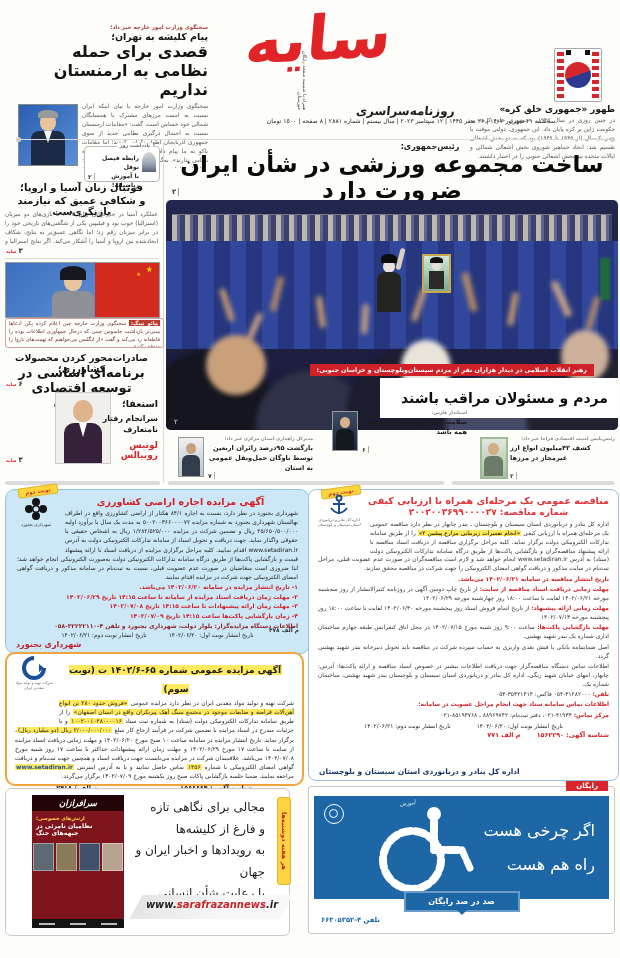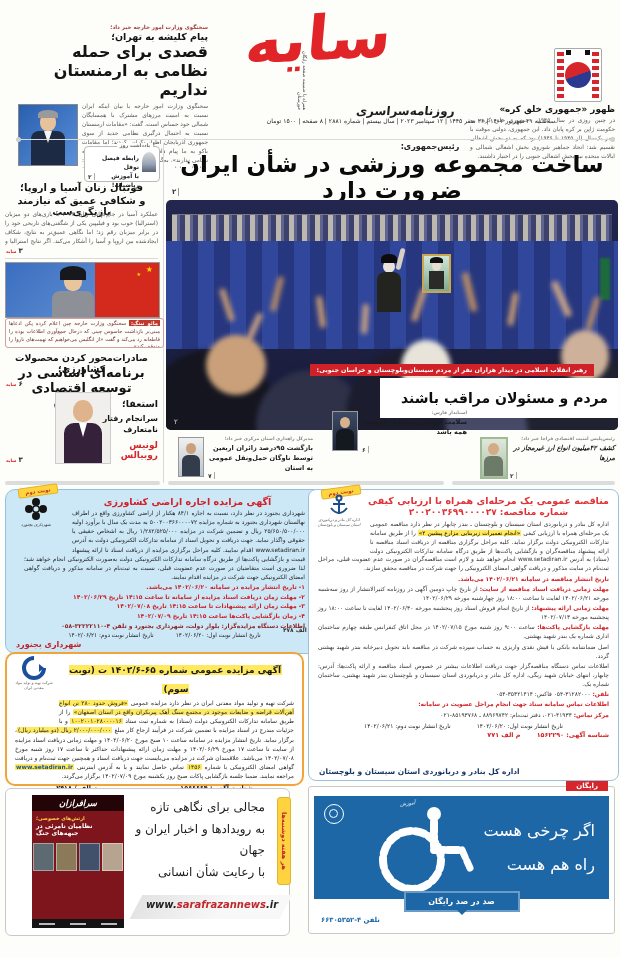--- a/index.html
+++ b/index.html
@@ -195,29 +195,29 @@
     <div class="abs kicker" style="left:40px;right:0;top:3px;text-align:right;font-size:4.6px;color:#8a8a8a;">استاندار فارس:</div>
     <div class="abs" style="left:40px;right:0;top:11px;text-align:right;font-size:6.6px;font-weight:700;color:#1c1c1c;line-height:1.5;">سلامت جوانان‌ونوجوانان اولویت همه باشد</div>
     <div class="abs pgnum" style="left:40px;bottom:2px;font-size:6px;border-right:1px solid #aaa;padding-right:2px;">۶</div>
   </div>
   <div class="abs" style="left:470px;top:433px;width:145px;height:48px;">
     <div class="abs" style="left:10px;top:4px;width:24px;height:38px;background:linear-gradient(#dfe8dc,#aebfa8);border:2px solid #9dbb94;overflow:hidden;">
       <div class="abs" style="left:6px;top:4px;width:11px;height:12px;border-radius:50%;background:#d3ab84;"></div>
       <div class="abs" style="left:2px;top:17px;width:19px;height:20px;border-radius:6px 6px 0 0;background:#6c7a68;"></div>
     </div>
     <div class="abs kicker" style="left:40px;right:0;top:3px;text-align:right;font-size:4.6px;color:#8a8a8a;">رئیس‌پلیس امنیت اقتصادی فراجا خبر داد؛</div>
-    <div class="abs" style="left:40px;right:0;top:11px;text-align:right;font-size:6.6px;font-weight:700;color:#1c1c1c;line-height:1.5;font-style:italic;">کشف ۴۲میلیون انواع ارز غیرمجاز در مرزها</div>
+    <div class="abs" style="left:40px;right:0;top:11px;text-align:left;font-size:6.6px;font-weight:700;color:#1c1c1c;line-height:1.5;">کشف ۴۲میلیون انواع ارز غیرمجاز در مرزها</div>
     <div class="abs pgnum" style="left:40px;bottom:2px;font-size:6px;border-right:1px solid #aaa;padding-right:2px;">۲</div>
   </div>
 
   <div class="capsule" style="left:5px;top:481px;width:155px;"></div>
   <div class="capsule" style="left:168px;top:481px;width:276px;"></div>
   <div class="capsule" style="left:452px;top:481px;width:163px;"></div>
 
-  <div class="abs" style="left:5px;top:489px;width:281px;height:151px;background:#cce7f6;border:1px solid #8fc3e0;border-radius:10px;padding:6px 18px;">
+  <div class="abs" style="left:5px;top:489px;width:281px;height:151px;background:#cce7f6;border:1px solid #8fc3e0;border-radius:10px;padding:6px 11px;">
     <span class="badge" style="left:12px;top:-4px;">نوبت دوم</span>
     <div class="abs" style="left:8px;top:6px;width:44px;text-align:center;">
       <svg width="26" height="26" viewBox="0 0 26 26" style="margin:0 auto;">
         <g fill="#141414">
           <circle cx="13" cy="6" r="4"></circle>
             <circle cx="13" cy="20" r="4"></circle>
           <circle cx="6" cy="13" r="4"></circle>
             <circle cx="20" cy="13" r="4"></circle>
           <circle cx="13" cy="13" r="3.2" fill="#cce7f6" stroke="#141414" stroke-width="1.4"></circle>
         </g>
@@ -276,20 +276,21 @@
         <div style="width:19px;height:26px;background:#5e6a72;border:1px solid rgba(255,255,255,.4);"></div>
       </div>
       <div class="abs" style="left:0;right:0;bottom:0;height:9px;background:#141414;display:flex;justify-content:space-around;align-items:center;">
         <span style="width:16px;height:2px;background:#bbb;"></span>
         <span style="width:16px;height:2px;background:#bbb;"></span>
         <span style="width:16px;height:2px;background:#bbb;"></span>
       </div>
     </div>
     <div class="abs" style="left:122px;right:24px;top:8px;text-align:right;font-family:'DejaVu Serif',serif;font-size:12px;color:#1c1c1c;line-height:1.8;">
       <div>مجالی برای نگاهی تازه</div>
+      <div>و فارغ از کلیشه‌ها</div>
       <div>به رویدادها و اخبار ایران و جهان</div>
       <div>با رعایت شأن انسانی</div>
     </div>
     <div class="abs" style="left:130px;top:106px;width:150px;height:24px;background:linear-gradient(100deg,#e3e3e3,#f8f8f8 60%);transform:skewX(-28deg);"></div>
     <div class="abs" style="left:132px;top:110px;width:148px;text-align:center;direction:ltr;font-style:italic;font-weight:bold;font-size:10px;">
       <span style="color:#222;">www.</span><span style="color:#c1272d;">sarafrazannews</span><span style="color:#222;">.ir</span>
     </div>
     <div class="abs" style="right:-2px;top:8px;width:12px;height:86px;background:#ffd23f;border:1px solid #e0b52f;border-radius:3px;display:flex;align-items:center;justify-content:center;">
       <span style="writing-mode:vertical-rl;font-size:6.4px;font-weight:bold;color:#c1272d;">هر هفته دوشنبه‌ها</span>
     </div>

